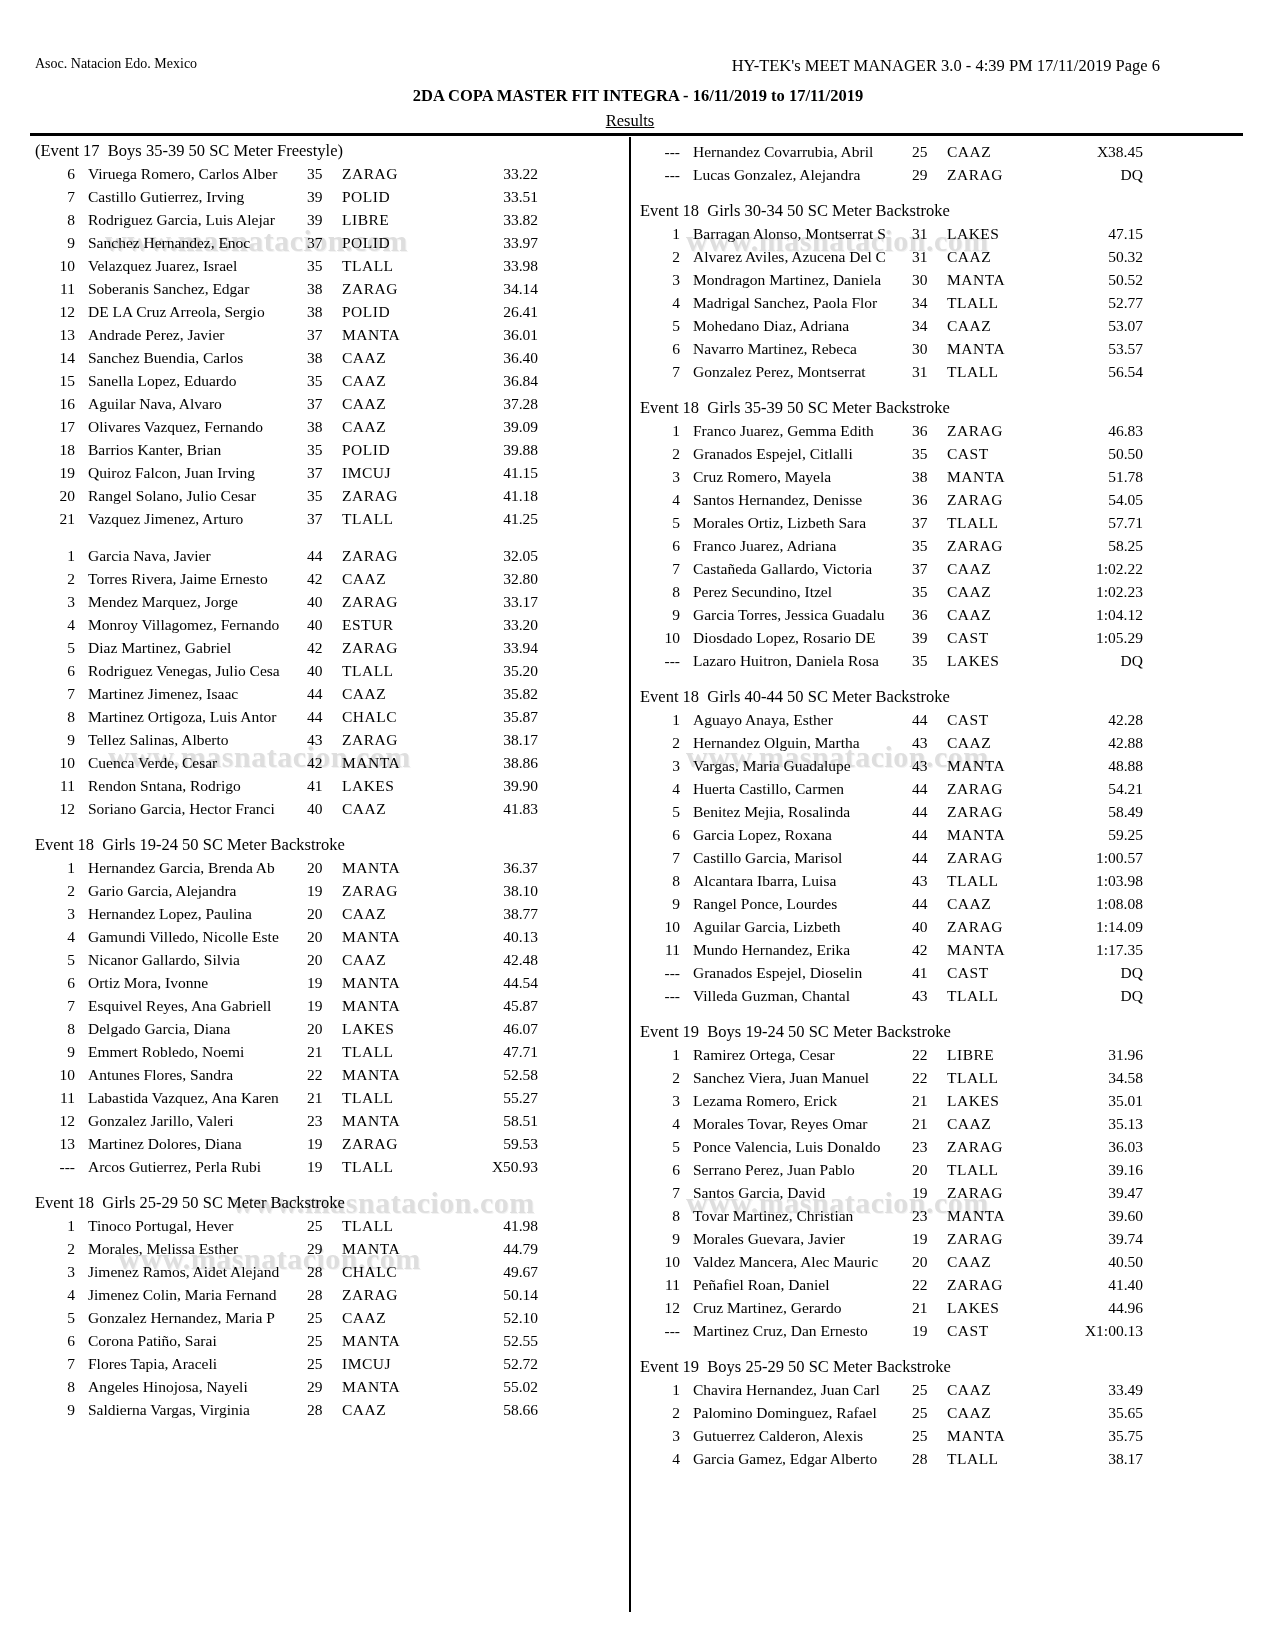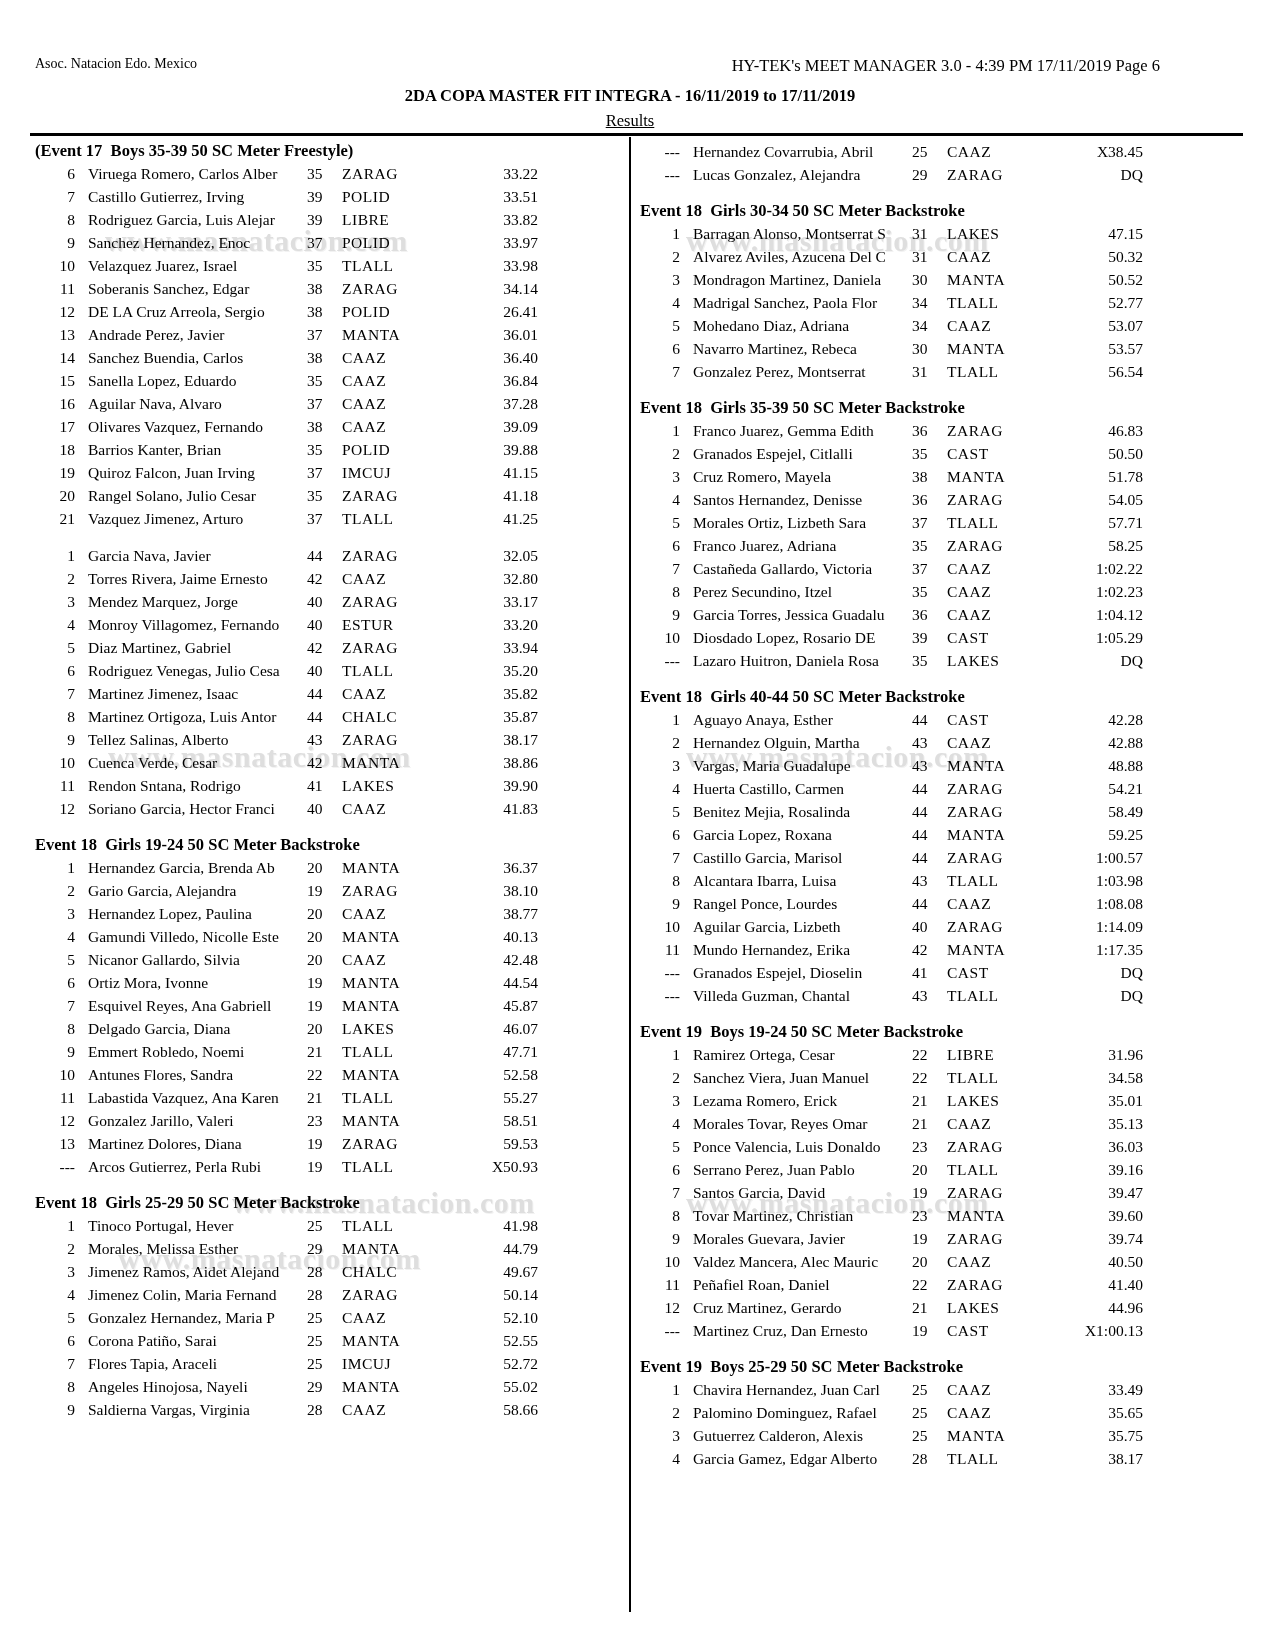--- a/index.html
+++ b/index.html
@@ -7,21 +7,21 @@
     position:relative;
     width:1275px;height:1650px;
     background:#ffffff;
     font-family:"Liberation Serif","DejaVu Serif",serif;
     color:#000;
     overflow:hidden;
   }
   
   .hdr-org{position:absolute;left:35px;top:56px;font-size:14px;text-align:right;}
   .hdr-manager{position:absolute;right:115px;top:56px;font-size:16.5px;}
-  .hdr-title{position:absolute;left:0;top:86px;width:1260px;text-align:center;font-size:16.5px;font-weight:bold;white-space:pre;}
+  .hdr-title{position:absolute;left:8px;top:86px;width:1260px;text-align:center;font-size:16.5px;font-weight:bold;white-space:pre;}
   .hdr-results{position:absolute;left:0;top:111px;width:1260px;text-align:center;font-size:16.5px;font-weight:normal;text-decoration:underline;}
   .hdr-rule{position:absolute;left:30px;top:133px;width:1213px;height:3px;background:#000;}
   .col-divider{position:absolute;left:629px;top:137px;width:2px;height:1475px;background:#000;}
   
   .wm{
     position:absolute;
     font-family:Liberation Serif, serif;
     font-size:30px;font-weight:bold;letter-spacing:0.5px;
     color:#dedede;
     text-shadow:1px 1px 0 #f2f2f2;
@@ -34,21 +34,21 @@
   .wm5{left:232px;top:1186px;}
   .wm6{left:686px;top:1186px;}
   .wm7{left:118px;top:1242px;}
   
   .col{position:absolute;top:140px;width:516px;z-index:1;}
   .col-left{left:35px;}
   .col-right{left:640px;}
   .section{margin-top:14px;}
   .col > .section:first-child{margin-top:0;}
   .event-heading{
-    font-size:16.5px;font-weight:bold;
+    font-size:16.5px;font-weight:normal;
     height:22px;line-height:22px;white-space:pre;
   }
   .row{position:relative;height:23px;font-size:15.5px;line-height:23px;}
   .row .rank{position:absolute;left:0;width:40px;text-align:right;}
   .row .name{position:absolute;left:53px;width:216px;white-space:nowrap;overflow:hidden;}
   .row .age{position:absolute;left:272px;}
   .row .team{position:absolute;left:307px;letter-spacing:0.5px;}
   .row .time{position:absolute;left:373px;width:130px;text-align:right;}
 </style>
 </head>

